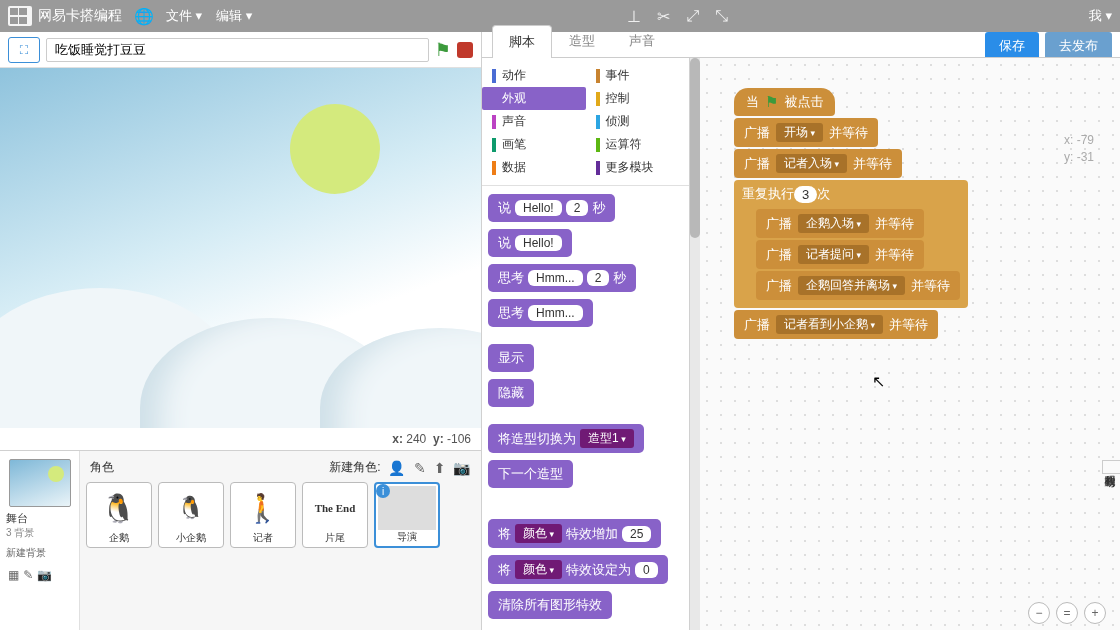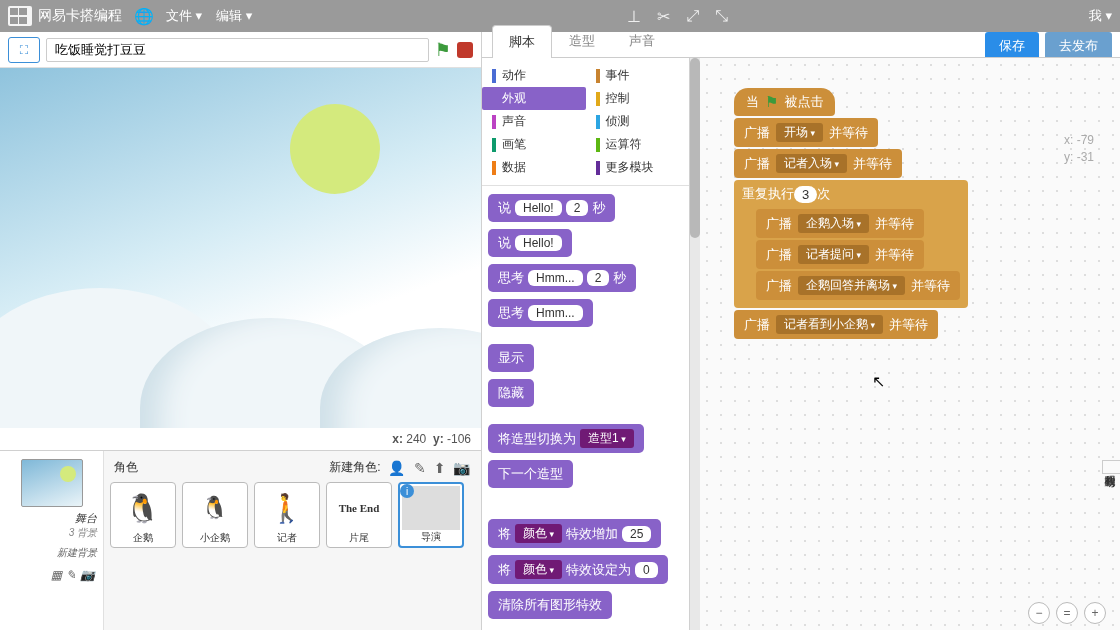--- a/index.html
+++ b/index.html
@@ -23,21 +23,21 @@
 .ver{font-size:9px;color:#aaa;position:absolute;margin-top:54px;margin-left:18px;}
 .stage{height:360px;background:linear-gradient(160deg,#8fc3dd 0%,#d5ecf5 45%,#fff 70%);position:relative;overflow:hidden;}
 .sun{width:90px;height:90px;background:#d4ea7d;border-radius:50%;position:absolute;top:36px;left:290px;}
 .mtn{position:absolute;background:#f0f6f9;border-radius:50% 50% 0 0;}
 .m1{width:280px;height:200px;bottom:-60px;left:-40px;}
 .m2{width:260px;height:180px;bottom:-70px;left:140px;box-shadow:inset 30px 0 30px -10px #cfe0e8;}
 .m3{width:240px;height:160px;bottom:-60px;left:320px;box-shadow:inset 30px 0 30px -10px #cfe0e8;}
 .coords{text-align:right;padding:4px 10px;font-size:12px;color:#555;background:#fff;}
 .coords b{font-weight:600;}
 .sprite-area{flex:1;display:flex;background:#f6f6f6;border-top:1px solid #d0d0d0;}
-.stage-thumb{width:104px;padding:6px;text-align:right;font-size:11px;background:#fff;border-right:1px solid #e0e0e0;font-style:italic;}
+.stage-thumb{width:80px;padding:6px;text-align:left;font-size:11px;background:#fff;border-right:1px solid #e0e0e0;}
 .stage-thumb .th{width:62px;height:48px;background:linear-gradient(160deg,#7fb8d8,#eaf4f8);border:1px solid #999;border-radius:2px;margin:2px auto 4px;position:relative;}
 .stage-thumb .th::after{content:"";position:absolute;width:16px;height:16px;background:#d4ea7d;border-radius:50%;top:6px;right:6px;}
 .stage-thumb .sub{color:#888;font-size:10px;}
 .tools{margin-top:8px;font-size:12px;color:#666;}
 .tools span{margin:0 2px;cursor:pointer;}
 .sprites{flex:1;padding:6px;}
 .sprite-hdr{display:flex;justify-content:space-between;align-items:flex-end;padding:2px 4px 6px;}
 .new-sprite{display:flex;gap:8px;color:#666;font-size:14px;}
 .new-sprite span{cursor:pointer;}
 .sprite-list{display:flex;gap:6px;flex-wrap:wrap;}

